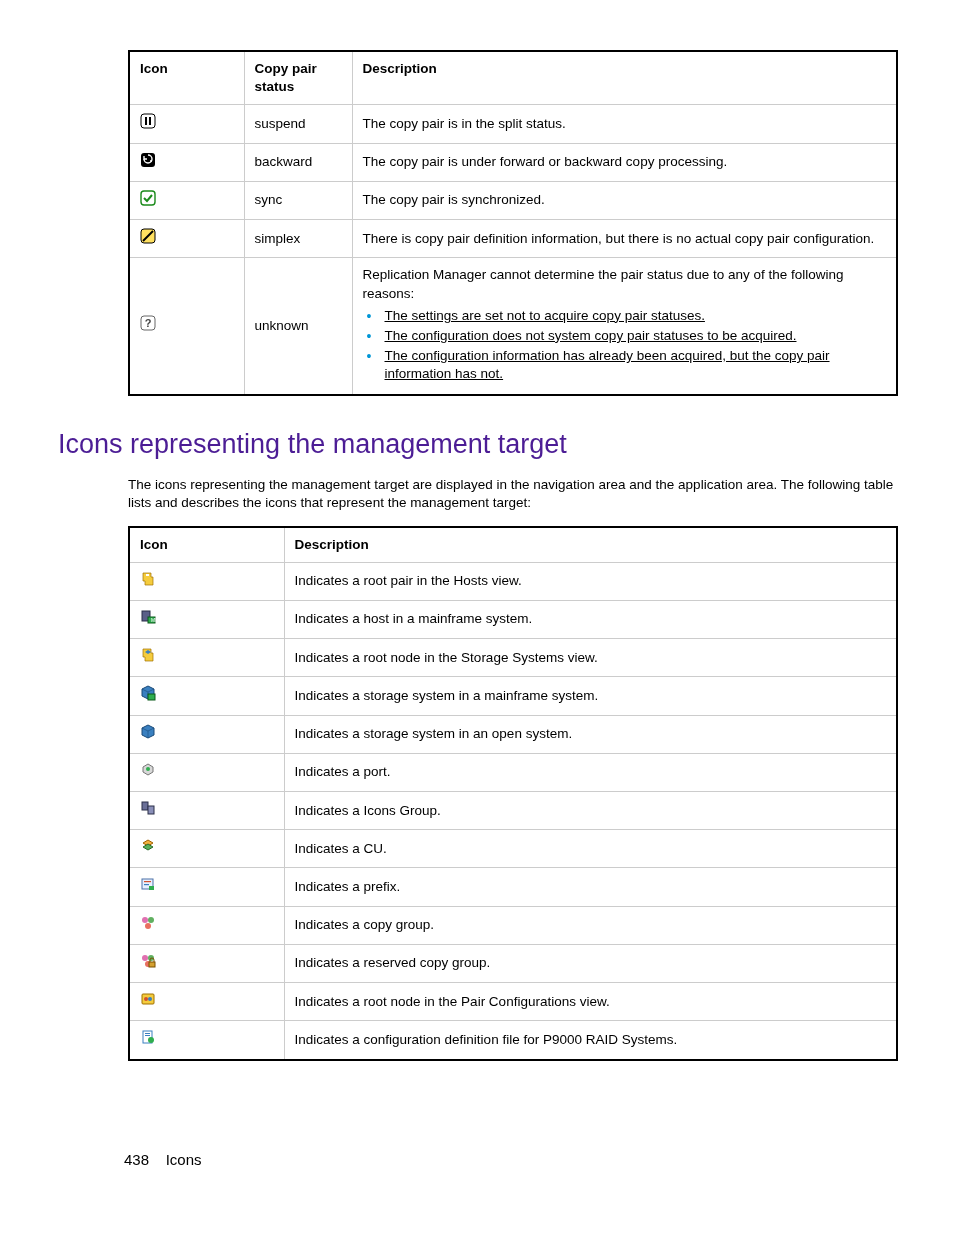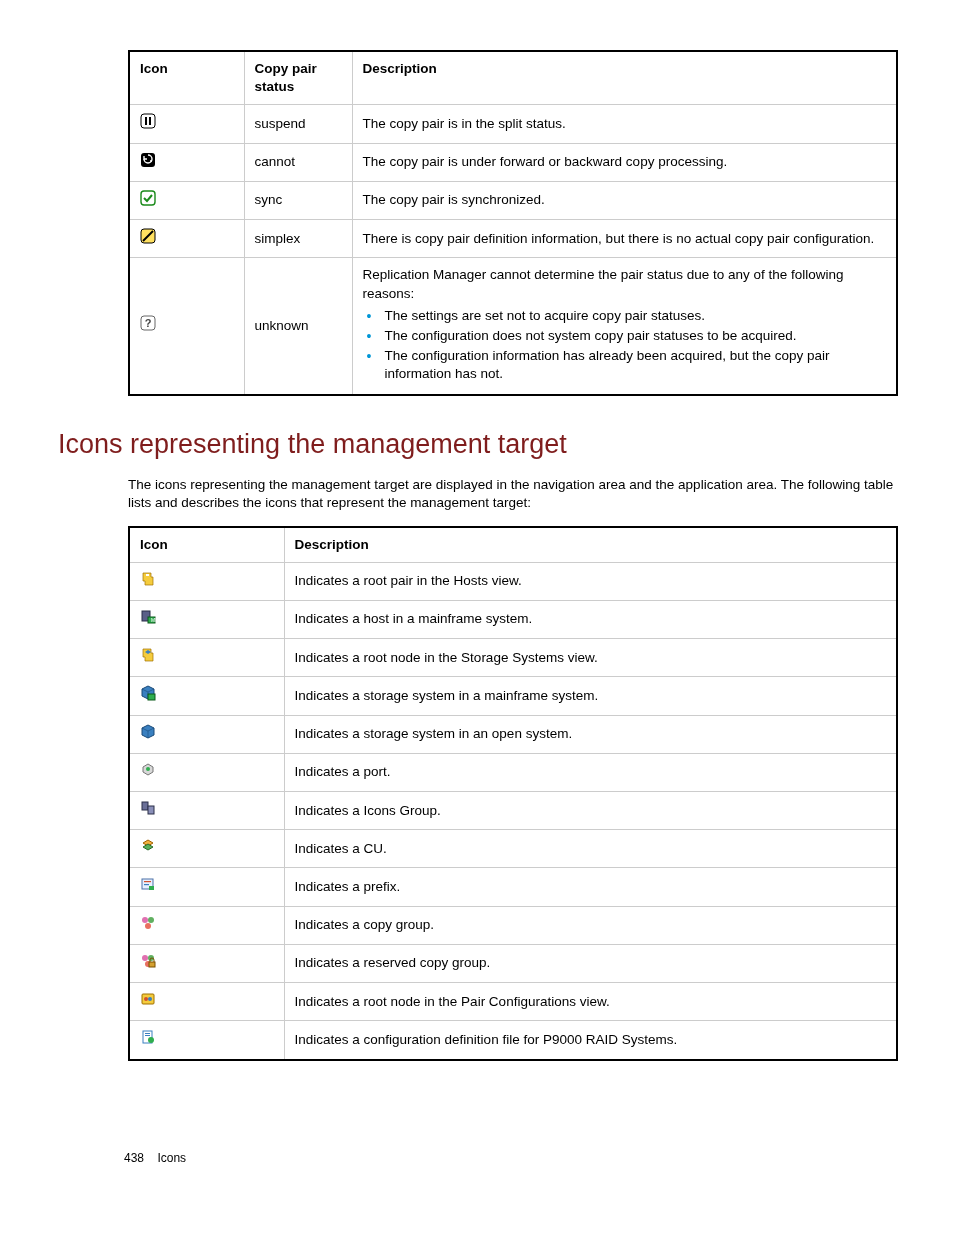--- a/index.html
+++ b/index.html
@@ -8,21 +8,21 @@
     padding: 50px 58px 40px 58px;
     width: 954px;
     font-family: Arial, Helvetica, sans-serif;
     font-size: 13.5px;
     color: #000;
     background: #fff;
     line-height: 1.35;
   }
   h2 {
     font-weight: 400;
-    color: #7f1d1d;
+    color: #4c1d95;
     font-size: 27px;
     margin: 30px 0 12px 0;
   }
   .bodytext {
     margin-left: 70px;
   }
   table {
     border-collapse: collapse;
     margin-left: 70px;
     width: 770px;
@@ -45,38 +45,39 @@
     vertical-align: top;
   }
   th:first-child, td:first-child { border-left: none; }
   .t1 .c1 { width: 115px; }
   .t1 .c2 { width: 108px; margin-top: 16px; }
   .t2 .c1 { width: 155px; }
   ul.nested {
     margin: 4px 0 0 0;
     padding: 0 0 0 18px;
     list-style: none;
+    text-decoration: underline;
   }
   ul.nested li {
     position: relative;
     padding-left: 4px;
     margin: 2px 0;
   }
   ul.nested li::before {
     content: "•";
     position: absolute;
     left: -14px;
     color: #0096d6;
     font-size: 14px;
   }
   .footer {
     position: absolute;
     left: 124px;
     top: 1150px;
-    font-size: 12px;
+    font-size: 15px;
   }
   .icon { display:inline-block; vertical-align:middle; }
 </style>
 </head>
 <body>
 
 <table class="t1">
   <tbody>
       <tr>
     <th class="c1">Icon</th>
@@ -92,21 +93,21 @@
     <td>suspend</td>
     <td>The copy pair is in the split status.</td>
   </tr>
   <tr>
     <td><span class="icon"><svg width="16" height="16">
               <rect x="1" y="1" width="14" height="14" rx="3" fill="#000"></rect>
               <path d="M8 3 A4 4 0 1 1 4 7" fill="none" stroke="#fff" stroke-width="1.4"></path>
               <path d="M4 4 L4 7 L7 7" fill="none" stroke="#fff" stroke-width="1.4"></path>
               <circle cx="11" cy="9" r="1" fill="#fff"></circle>
             </svg></span></td>
-    <td>cannot</td>
+    <td>backward</td>
     <td>The copy pair is under forward or backward copy processing.</td>
   </tr>
   <tr>
     <td><span class="icon"><svg width="16" height="16">
               <rect x="1" y="1" width="14" height="14" rx="3" fill="#fff" stroke="#1a8a1a" stroke-width="1.4"></rect>
               <path d="M4 8 L7 11 L12 5" fill="none" stroke="#1a8a1a" stroke-width="2"></path>
             </svg></span></td>
     <td>sync</td>
     <td>The copy pair is synchronized.</td>
   </tr>

